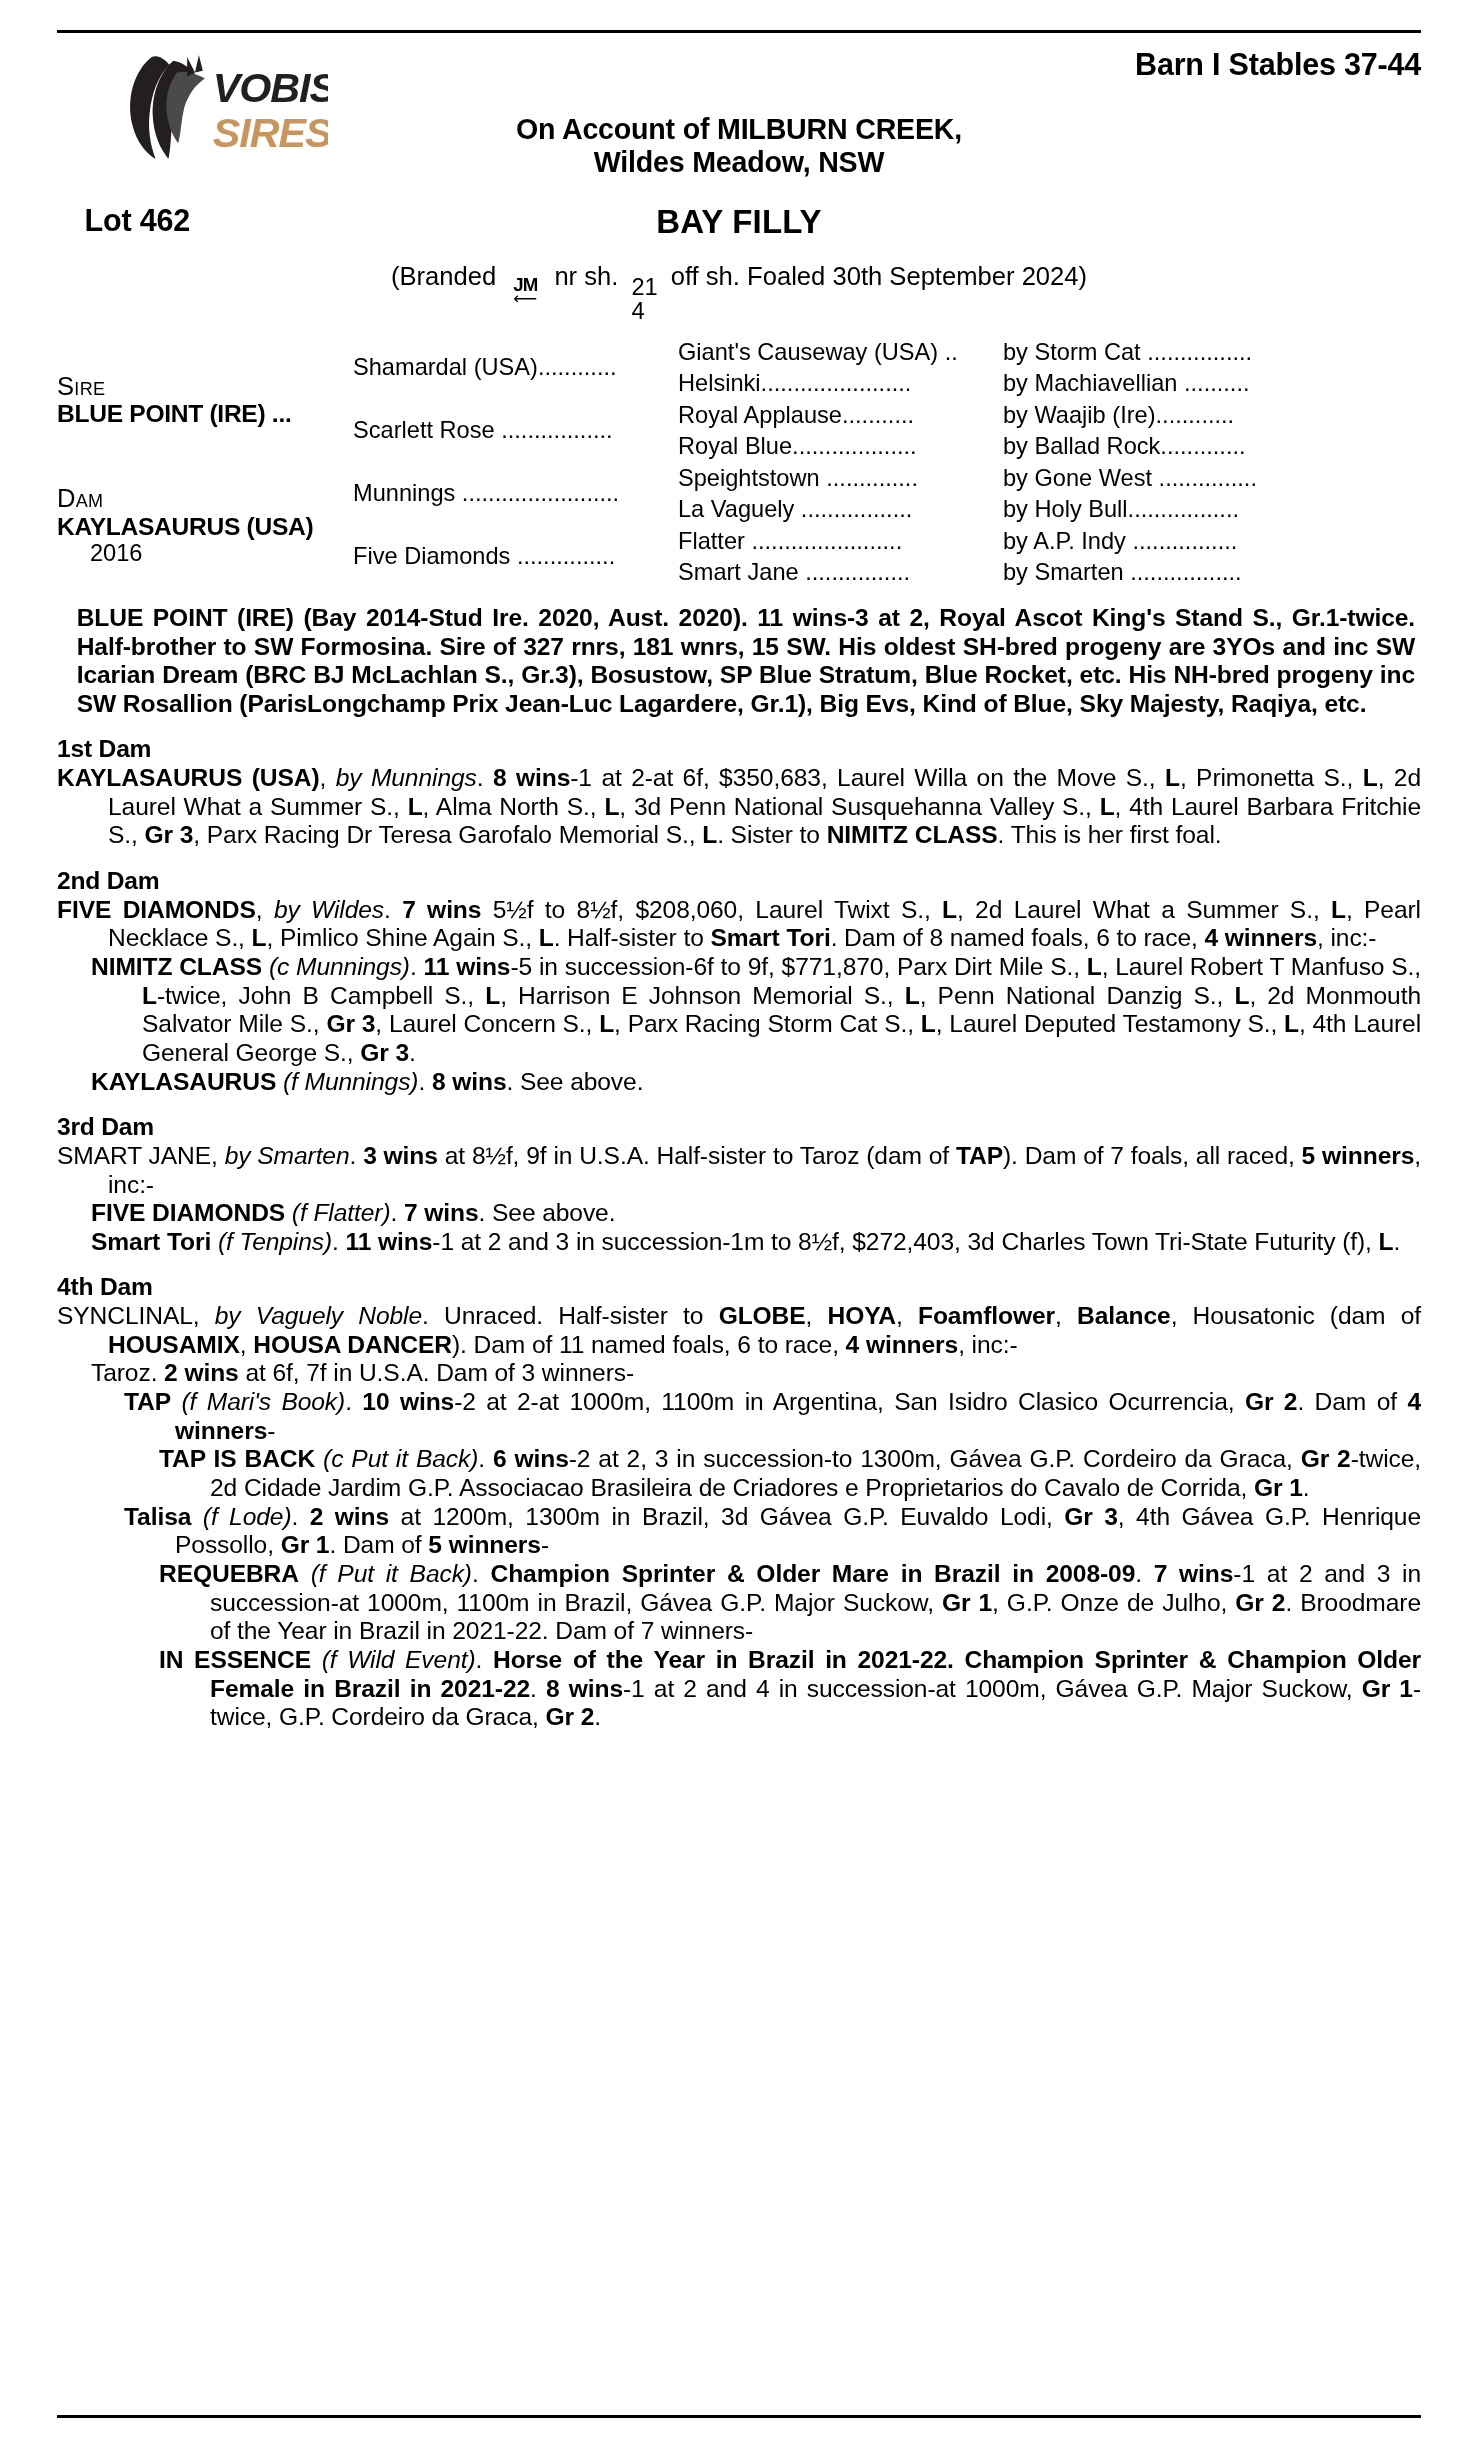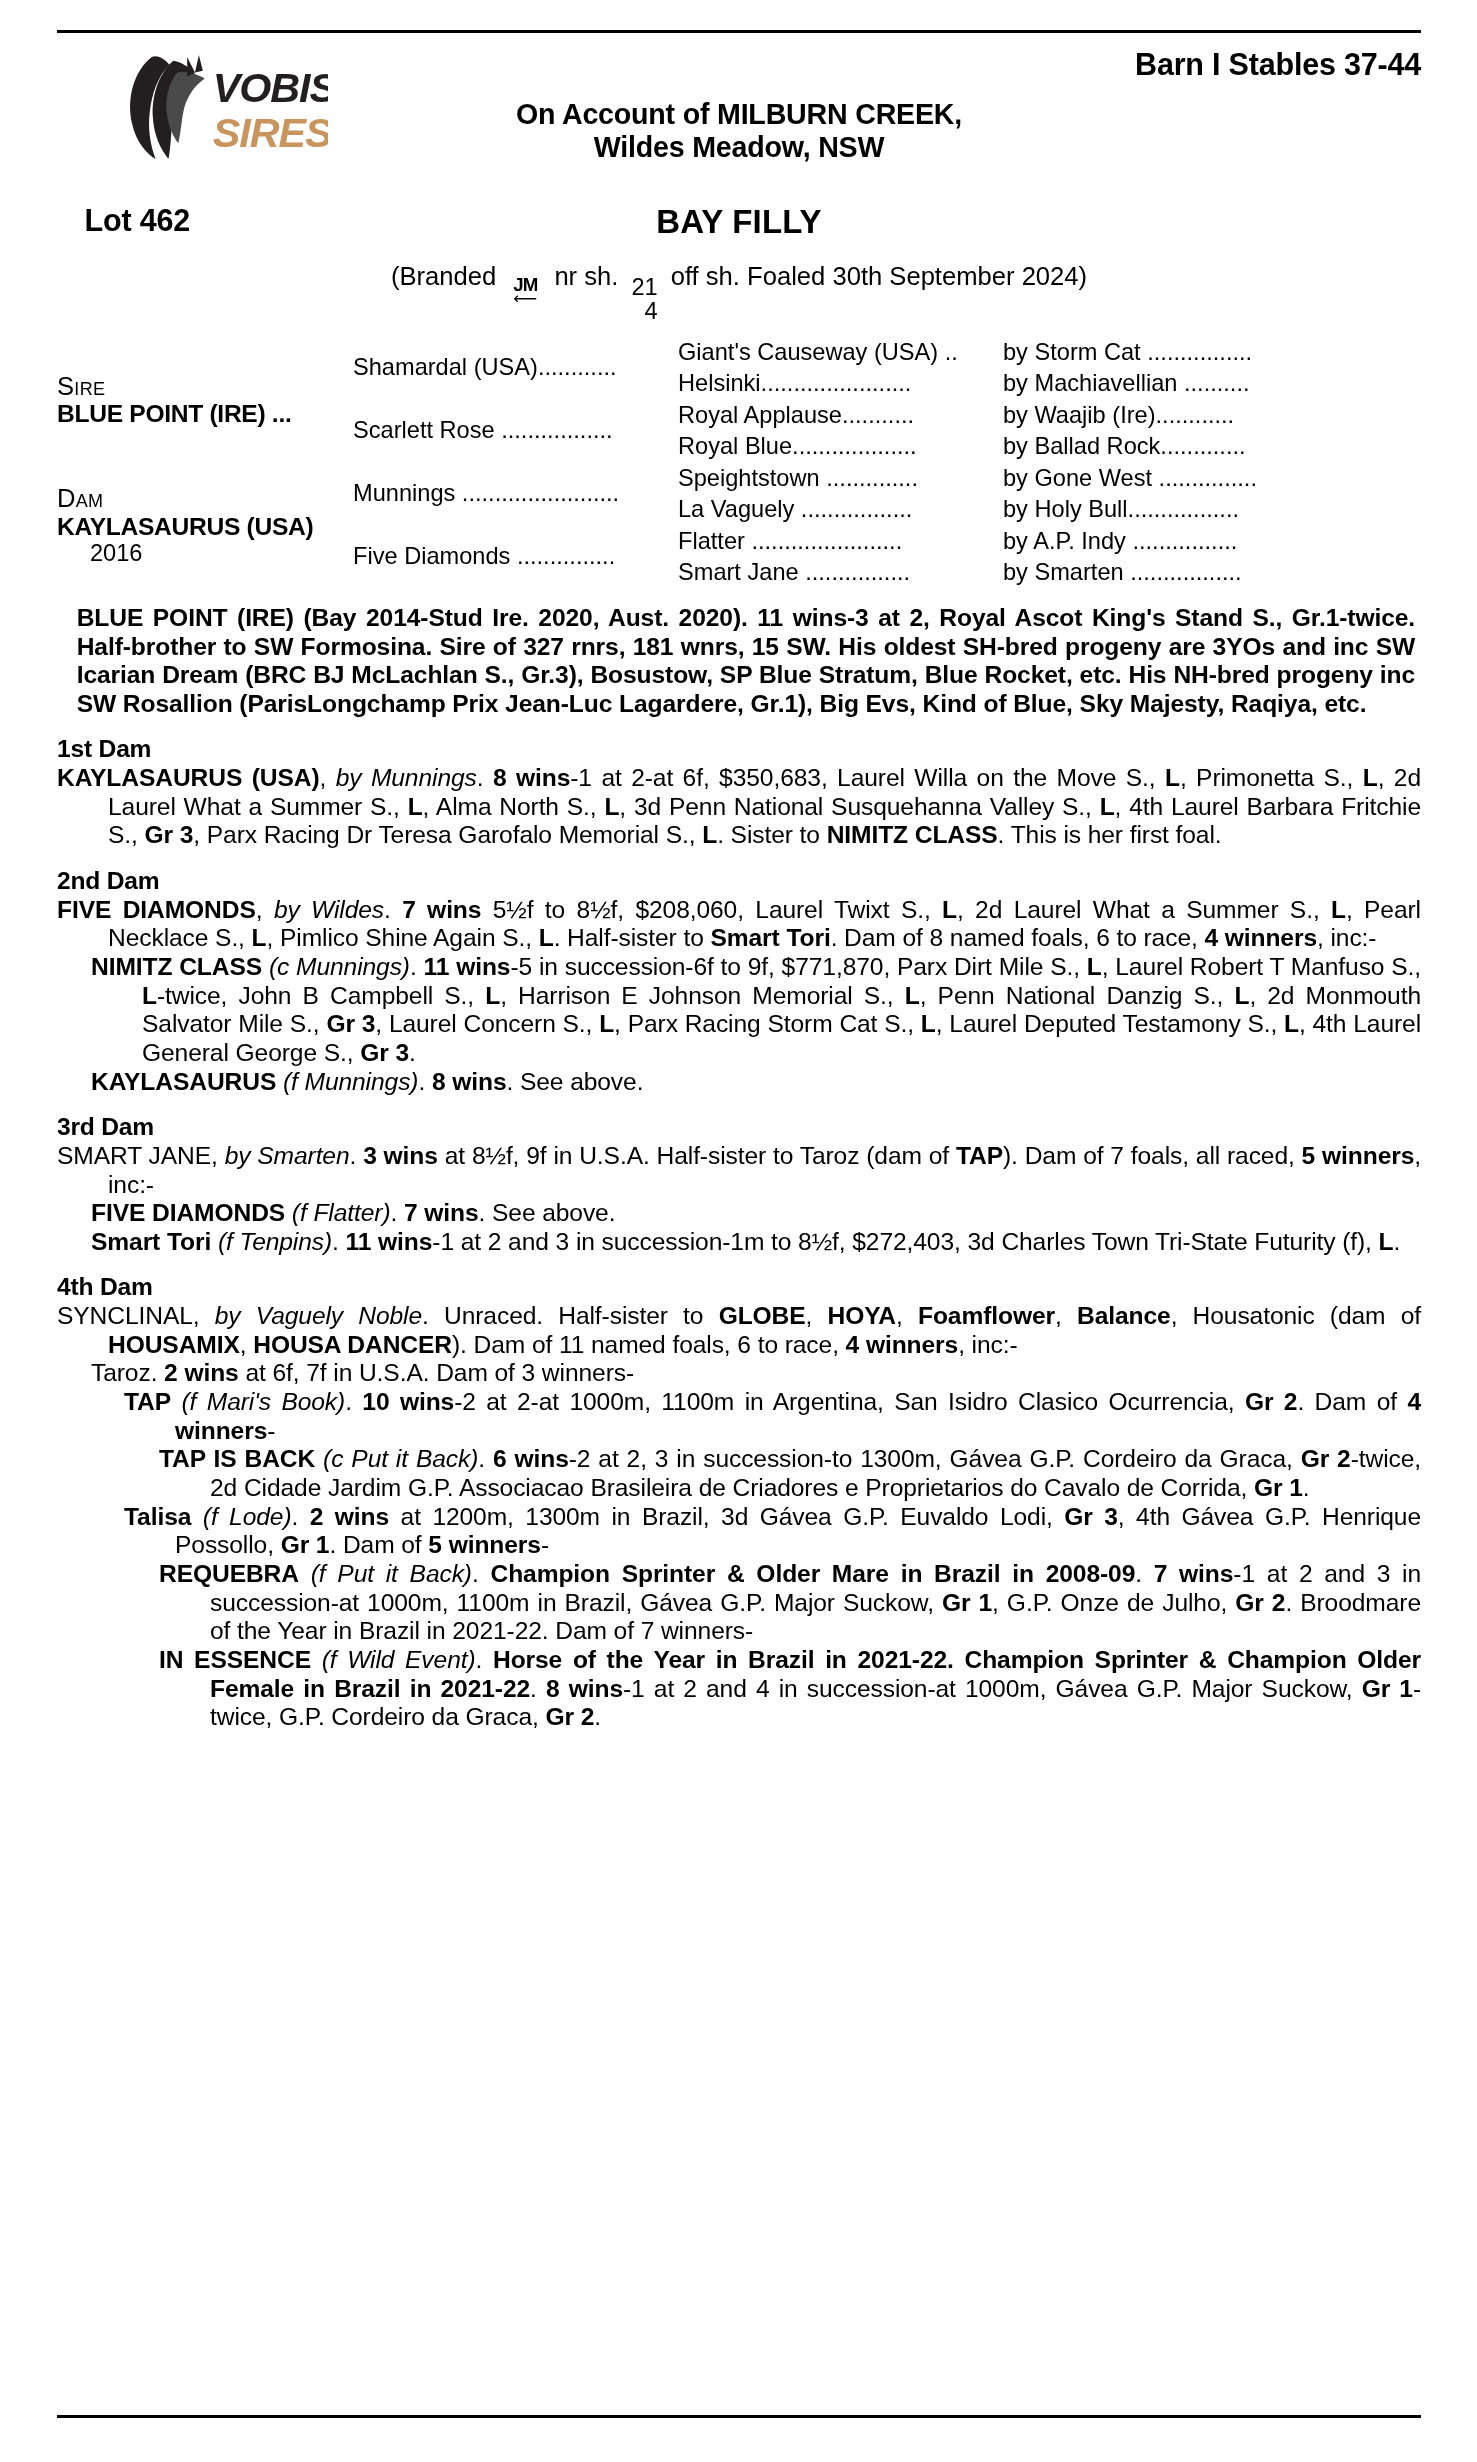--- a/index.html
+++ b/index.html
@@ -20,21 +20,21 @@
     position:absolute;left:57px;right:57px;
     height:3px;background:#000;
   }
   .rule.top{top:29.6px;}
   .rule.bottom{top:2415px;}
 
   
   .header{
     position:relative;
     height:197px;
-    padding-top:59px;
+    padding-top:74px;
     box-sizing:border-box;
   }
   .logo{
     position:absolute;left:59px;top:51px;
     width:212px;height:113px;
   }
   .logo svg{display:block;}
   .barn{
     position:absolute;right:0;top:47px;
     font-size:30.5px;font-weight:bold;
@@ -78,21 +78,21 @@
     justify-content:center;
     vertical-align:-5.9px;
     line-height:1;
     margin:0 10px;
   }
   .brandmark .bm-top{font-size:18.7px;font-weight:bold;letter-spacing:-1px;}
   .brandmark .bm-bot{font-size:16.7px;margin-top:-3px;line-height:1;}
   .fraction{
     display:inline-flex;
     flex-direction:column;
-    align-items:flex-end;
+    align-items:flex-start;
     vertical-align:-9.9px;
     line-height:1.02;
     margin:0 5.9px;
     font-size:23.6px;
   }
 
   
   .ped{
     margin-top:13.8px;
     font-size:23.6px;

